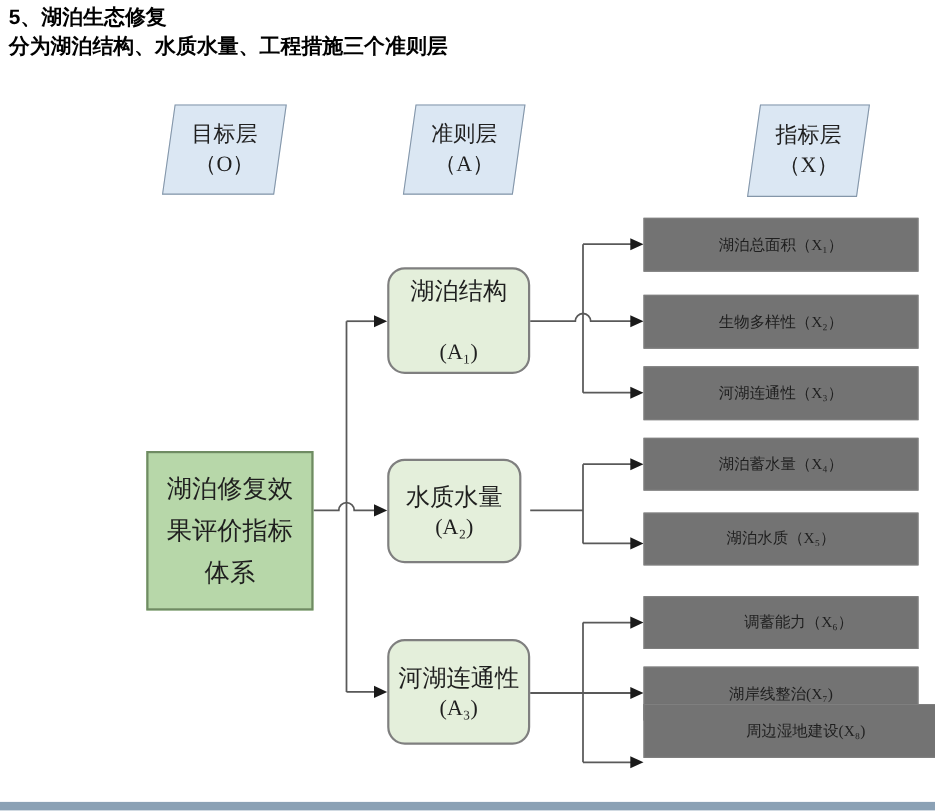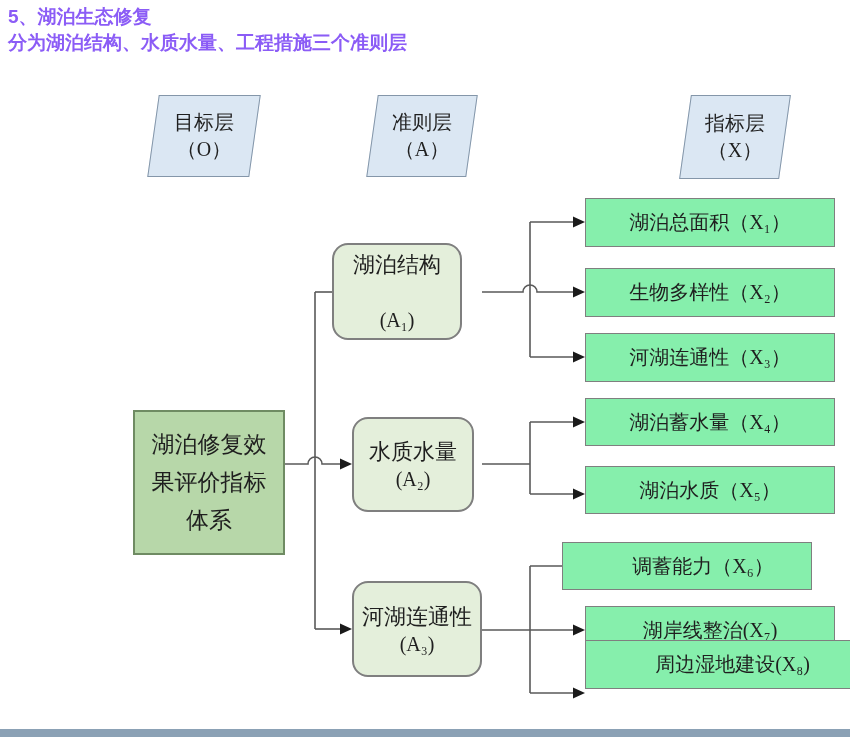--- a/index.html
+++ b/index.html
@@ -3,21 +3,21 @@
 <meta charset="utf-8">
 <style>
   html,body{margin:0;padding:0;background:#ffffff;}
   .page{
     position:relative;
     width:850px;height:737px;
     background:#ffffff;
     overflow:hidden;
     font-family:"Liberation Sans","DejaVu Sans",sans-serif;
   }
-  .hdr{position:absolute;left:8px;top:4px;color:#8b5cf6;}
+  .hdr{position:absolute;left:8px;top:4px;color:#000000;}
   .hdr h1{
     margin:0;font-size:19px;font-weight:bold;line-height:26px;
     font-family:"Liberation Sans","DejaVu Sans",sans-serif;
   }
   .hdr h2{
     margin:0;font-size:19px;font-weight:bold;line-height:26px;
     font-family:"Liberation Sans","DejaVu Sans",sans-serif;
   }
   .node{
     position:absolute;
@@ -41,23 +41,23 @@
     white-space:pre-line;
   }
   .crit{
     background:#e4efdb;
     border:2px solid #7f7f7f;
     border-radius:16px;
     font-size:22px;line-height:29px;
   }
   .crit .code{font-size:20px;line-height:26px;}
   .ind{
-    background:#86efac;
+    background:#737373;
     border:1.5px solid #7f7f7f;
-    font-size:20px;
+    font-size:14px;
   }
   svg.wires{position:absolute;left:0;top:0;}
   .bottom-bar{
     position:absolute;left:0;top:729px;width:850px;height:8px;
     background:#8ba1b5;
   }
 </style>
 </head>
 <body>
 
@@ -122,36 +122,36 @@
     <div class="inner">
       <div>指标层</div>
       <div>（X）</div>
     </div>
   </div>
 
   <div class="node goal" style="left:133px;top:392px;width:152px;height:145px;margin-top:18px;">湖泊修复效
 果评价指标
 体系</div>
 
-  <div class="node crit" style="left:332px;top:243px;width:130px;height:97px;gap:28px;">
+  <div class="node crit" style="left:352px;top:243px;width:130px;height:97px;gap:28px;">
     <div>湖泊结构</div>
     <div class="code">(A₁)</div>
   </div>
   <div class="node crit" style="left:352px;top:417px;width:122px;height:95px;">
     <div>水质水量</div>
     <div class="code">(A₂)</div>
   </div>
   <div class="node crit" style="left:352px;top:581px;width:130px;height:96px;">
     <div>河湖连通性</div>
     <div class="code">(A₃)</div>
   </div>
 
   <div class="node ind" style="left:585px;top:198px;width:250px;height:49px;">湖泊总面积（X₁）</div>
   <div class="node ind" style="left:585px;top:268px;width:250px;height:49px;">生物多样性（X₂）</div>
   <div class="node ind" style="left:585px;top:333px;width:250px;height:49px;">河湖连通性（X₃）</div>
   <div class="node ind" style="left:585px;top:398px;width:250px;height:48px;">湖泊蓄水量（X₄）</div>
   <div class="node ind" style="left:585px;top:466px;width:250px;height:48px;">湖泊水质（X₅）</div>
-  <div class="node ind" style="left:562px;top:542px;width:250px;height:48px;padding-left:32px;">调蓄能力（X₆）</div>
+  <div class="node ind" style="left:585px;top:542px;width:250px;height:48px;padding-left:32px;">调蓄能力（X₆）</div>
   <div class="node ind" style="left:585px;top:606px;width:250px;height:49px;">湖岸线整治(X₇)</div>
   <div class="node ind" style="left:585px;top:640px;width:295px;height:49px;">周边湿地建设(X₈)</div>
 
   <div class="bottom-bar"></div>
 </div>
 
 </body></html>

